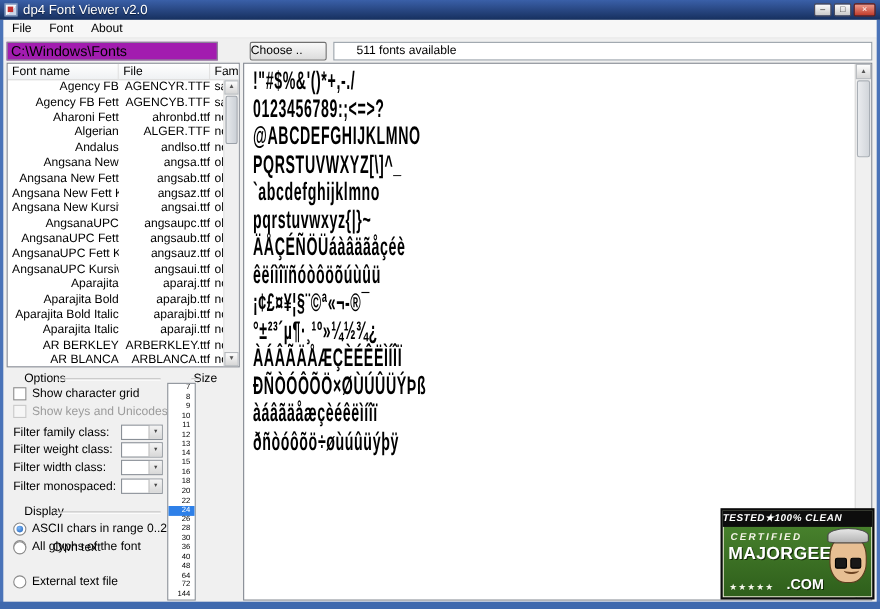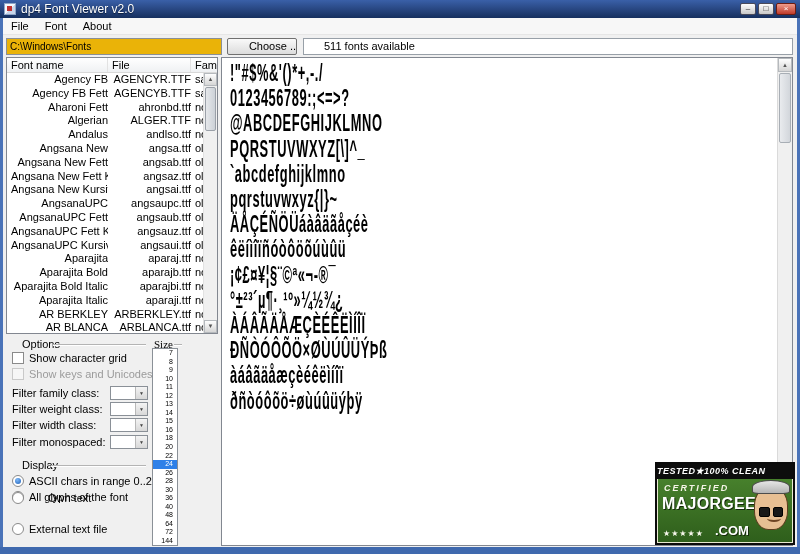--- a/index.html
+++ b/index.html
@@ -44,29 +44,29 @@
 
   .menubar {
     position: absolute; left: 3px; top: 18px; width: 794px; height: 17px;
     background: #f7f7f7; border-bottom: 1px solid #e6e6e6;
     display: flex; align-items: center;
   }
   .menu-item { padding: 2px 8px; }
 
   
   .tb-input {
-    position: absolute; left: 6px; top: 38px; width: 216px; height: 17px;
-    border: 1px solid #8a9097; background: #eab308; font-size: 10px;
+    position: absolute; left: 6px; top: 38px; width: 192px; height: 17px;
+    border: 1px solid #8a9097; background: #a21caf; font-size: 13px;
     font-family: "Liberation Sans", sans-serif; padding: 1px 3px;
   }
   .choose-btn {
     position: absolute; left: 227px; top: 38px; width: 70px; height: 17px;
     border: 1px solid #707070; border-radius: 2px;
     background: linear-gradient(#f9f9f9, #dcdcdc);
-    text-align: right; line-height: 15px;
+    text-align: left; line-height: 15px;
   }
   .status-box {
     position: absolute; left: 303px; top: 38px; width: 490px; height: 17px;
     border: 1px solid #98a0a8; background: #fff; line-height: 15px; padding-left: 20px;
   }
 
   
   .font-list {
     position: absolute; left: 6px; top: 57px; width: 212px; height: 277px;
     border: 1px solid #828790; background: #fff; overflow: hidden;
@@ -93,21 +93,21 @@
   .sb-thumb {
     position: absolute; left: 1px; right: 1px; top: 14px; height: 44px;
     background: linear-gradient(90deg, #e6e8eb, #ccd1d7); border: 1px solid #9aa0a8; border-radius: 2px;
   }
 
   
   .options-panel { position: absolute; left: 6px; top: 336px; width: 212px; height: 210px; }
   .grp-label { position: absolute; margin-left: 12px; }
   .opt-hdr { left: 4px; top: 2px; }
   .disp-hdr { left: 4px; top: 123px; }
-  .size-hdr { left: 136px; top: 2px; font-family: Liberation Serif, serif; }
+  .size-hdr { left: 158px; top: 2px; }
   .etch { position: absolute; height: 2px; border-top: 1px solid #b4b4b4; border-bottom: 1px solid #ffffff; }
   .etch.opt { left: 47px; top: 8px; width: 93px; }
   .etch.disp { left: 45px; top: 129px; width: 95px; }
   .etch.size { left: 168px; top: 8px; width: 8px; }
 
   .cb-row, .radio-row { position: absolute; left: 6px; display: flex; align-items: center; gap: 5px; white-space: nowrap; }
   .cb-row.r1 { top: 16px; } .cb-row.r2 { top: 32px; }
   .cb-box { width: 12px; height: 12px; border: 1px solid #8a8a8a; background: #fff; flex: 0 0 auto; }
   .cb-row.disabled { color: #9b9b9b; }
   .cb-row.disabled .cb-box { border-color: #c9c9c9; background: #f6f6f6; }

